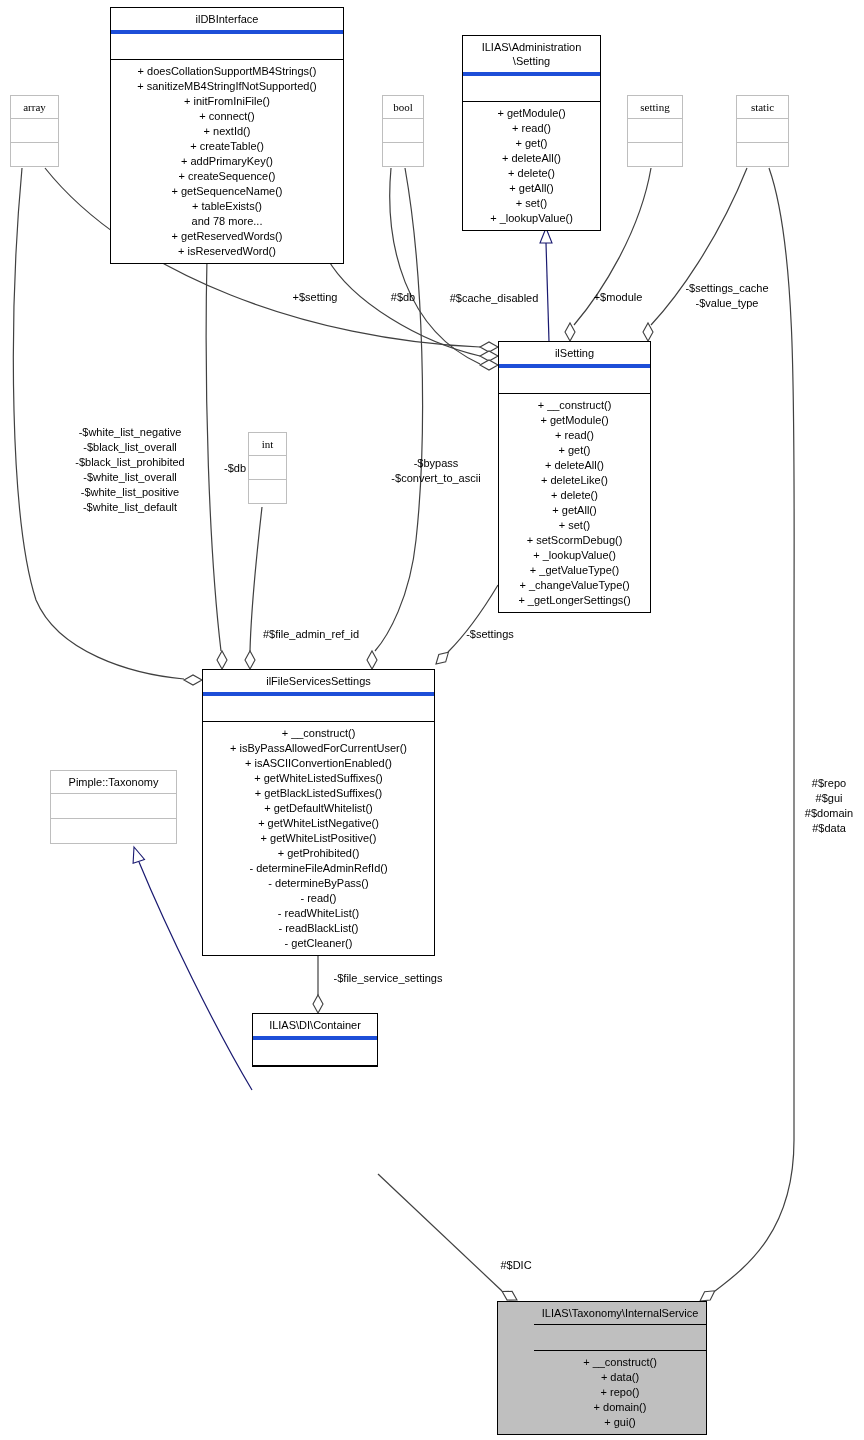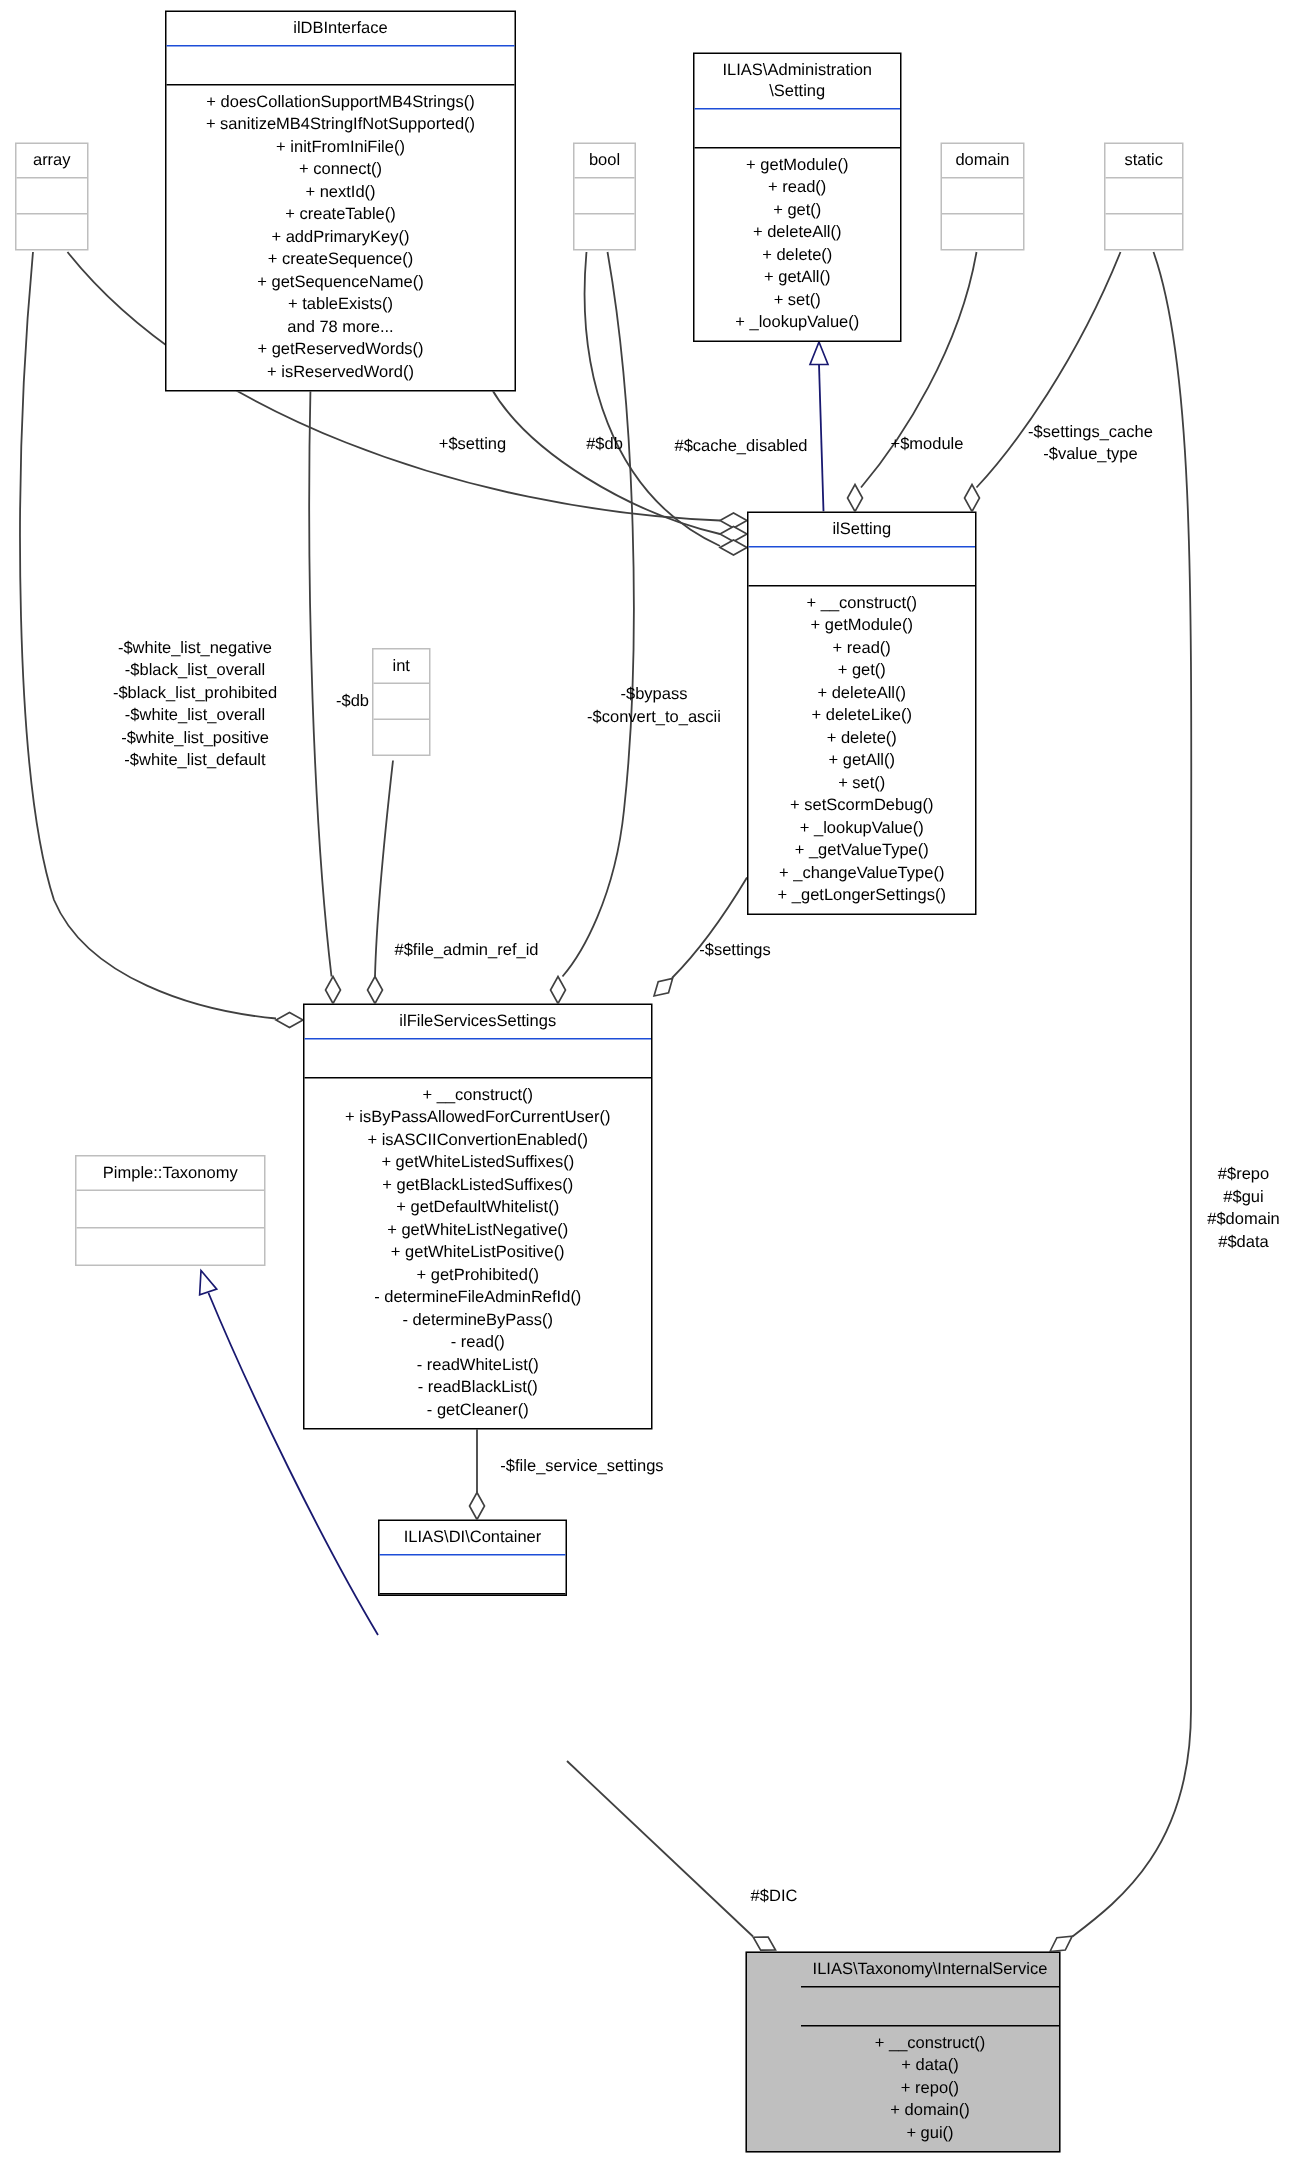--- a/index.html
+++ b/index.html
@@ -1,26 +1,26 @@
 <!DOCTYPE html>
 <html><head>
 <meta charset="utf-8">
 <style>
   html,body{margin:0;padding:0;background:#fff;}
   #canvas{position:relative;width:864px;height:1440px;background:#fff;overflow:hidden;
           font-family:"Liberation Sans", sans-serif;font-size:11px;color:#000;}
   svg.edges{position:absolute;left:0;top:0;width:864px;height:1440px;}
 
   .uml-box{position:absolute;background:#fff;border:1px solid #000;box-sizing:border-box;}
-  .uml-title{text-align:center;line-height:14px;padding:4px 2px;border-bottom:1px solid #1d4ed8;white-space:pre-line;}
+  .uml-title{text-align:center;line-height:14px;padding:4px 2px;border-bottom:4px solid #1d4ed8;white-space:pre-line;}
   .uml-attrs{height:25px;border-bottom:1px solid #000;}
   .uml-methods{padding:4px 6px;line-height:15px;white-space:pre-line;text-align:center;}
 
   .prim-box{position:absolute;background:#fff;border:1px solid #bebebe;box-sizing:border-box;}
-  .prim-title{text-align:center;line-height:14px;padding:4px 2px;border-bottom:1px solid #bebebe;}
+  .prim-title{text-align:center;line-height:14px;padding:4px 2px;border-bottom:1px solid #bebebe;font-family:Liberation Serif, serif;}
   .prim-cell{height:23px;border-bottom:1px solid #bebebe;}
   .prim-cell:last-child{border-bottom:none;}
 
   .gray-box{background:#bfbfbf;}
   .gray-box .uml-title{border-bottom:1px solid #000;}
 
   .elabel{position:absolute;transform:translate(-50%,-50%);white-space:pre-line;
           text-align:center;line-height:15px;}
 
   
@@ -199,21 +199,21 @@
     <div class="prim-title">array</div>
     <div class="prim-cell"></div>
     <div class="prim-cell"></div>
   </div>
   <div class="prim-box" id="box-bool">
     <div class="prim-title">bool</div>
     <div class="prim-cell"></div>
     <div class="prim-cell"></div>
   </div>
   <div class="prim-box" id="box-string">
-    <div class="prim-title">domain</div>
+    <div class="prim-title">setting</div>
     <div class="prim-cell"></div>
     <div class="prim-cell"></div>
   </div>
   <div class="prim-box" id="box-static">
     <div class="prim-title">static</div>
     <div class="prim-cell"></div>
     <div class="prim-cell"></div>
   </div>
   <div class="prim-box" id="box-int">
     <div class="prim-title">int</div>

